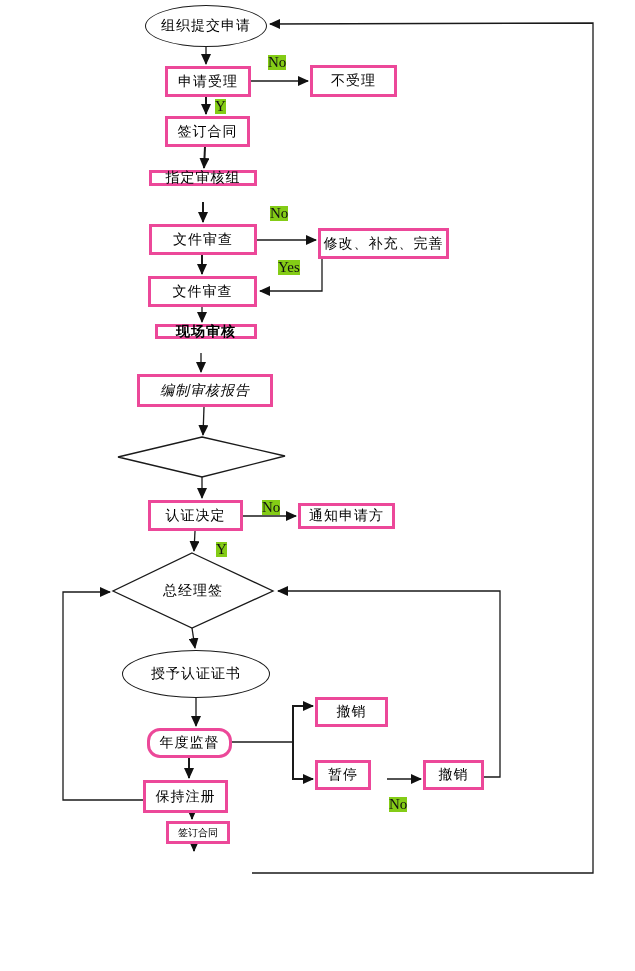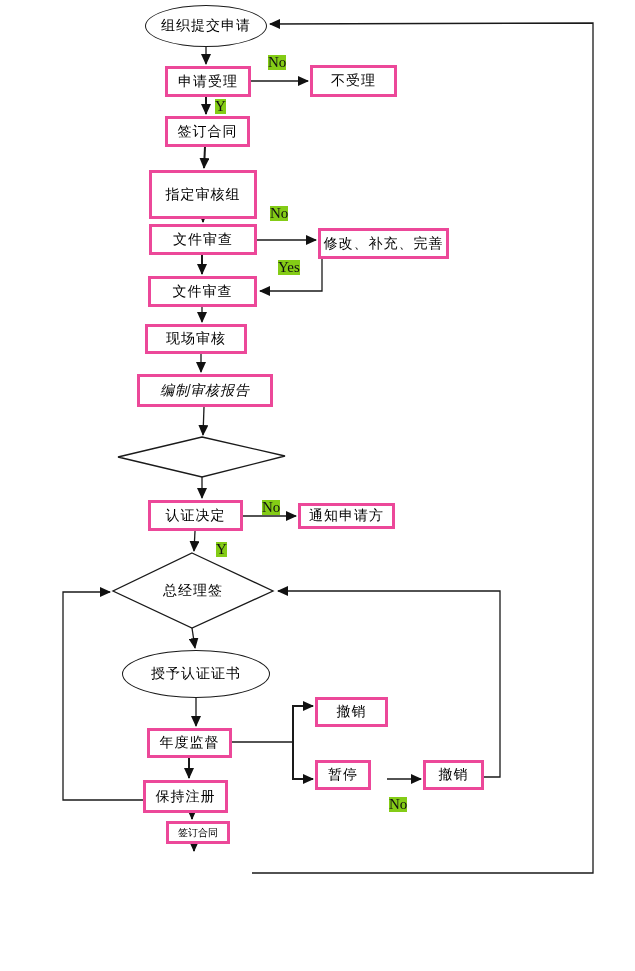--- a/index.html
+++ b/index.html
@@ -95,42 +95,42 @@
   </svg>
 
   <div class="node ellipse" style="left:145px;top:5px;width:122px;height:42px;">组织提交申请</div>
 
   <div class="node rect" style="left:165px;top:66px;width:86px;height:31px;">申请受理</div>
 
   <div class="node rect" style="left:310px;top:65px;width:87px;height:32px;">不受理</div>
 
   <div class="node rect" style="left:165px;top:116px;width:85px;height:31px;">签订合同</div>
 
-  <div class="node rect" style="left:149px;top:170px;width:108px;height:49px;">指定审核组</div>
+  <div class="node rect" style="left:149px;top:170px;width:108px;height:16px;">指定审核组</div>
 
   <div class="node rect" style="left:149px;top:224px;width:108px;height:31px;">文件审查</div>
 
   <div class="node rect" style="left:318px;top:228px;width:131px;height:31px;">修改、补充、完善</div>
 
   <div class="node rect" style="left:148px;top:276px;width:109px;height:31px;">文件审查</div>
 
-  <div class="node rect" style="left:145px;top:324px;width:102px;height:30px;">现场审核</div>
+  <div class="node rect" style="left:155px;top:324px;width:102px;height:15px;font-weight:bold;">现场审核</div>
 
   <div class="node rect" style="left:137px;top:374px;width:136px;height:33px;font-style:italic;">编制审核报告</div>
 
 
   <div class="node rect" style="left:148px;top:500px;width:95px;height:31px;">认证决定</div>
 
   <div class="node rect" style="left:298px;top:503px;width:97px;height:26px;">通知申请方</div>
 
   <div class="diamond-label" style="left:133px;top:580px;width:120px;height:22px;">总经理签</div>
 
   <div class="node ellipse" style="left:122px;top:650px;width:148px;height:48px;text-align:right;">授予认证证书</div>
 
-  <div class="node rect" style="left:147px;top:728px;width:85px;height:30px;">年度监督</div>
+  <div class="node rect" style="left:147px;top:728px;width:85px;height:30px;border-radius:13px;">年度监督</div>
 
   <div class="node rect" style="left:315px;top:697px;width:73px;height:30px;">撤销</div>
 
   <div class="node rect" style="left:315px;top:760px;width:56px;height:30px;">暂停</div>
 
   <div class="node rect" style="left:423px;top:760px;width:61px;height:30px;">撤销</div>
 
   <div class="node rect" style="left:143px;top:780px;width:85px;height:33px;">保持注册</div>
 
   <div class="node rect small" style="left:166px;top:821px;width:64px;height:23px;">签订合同</div>

